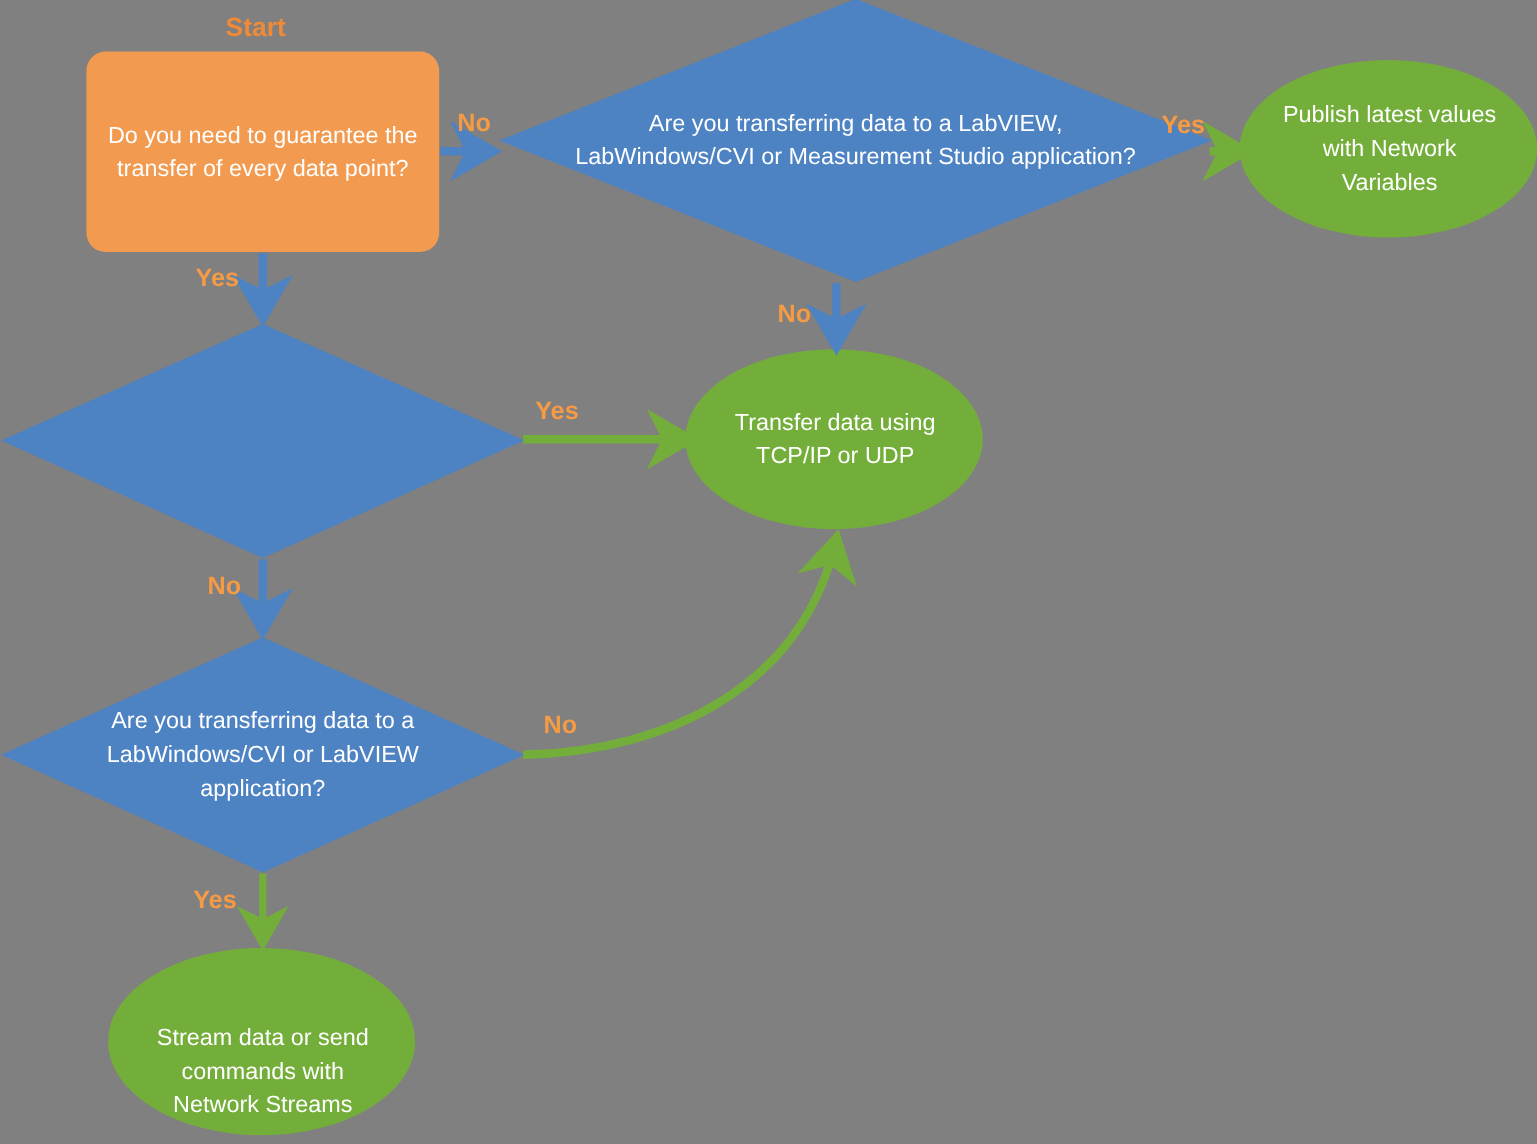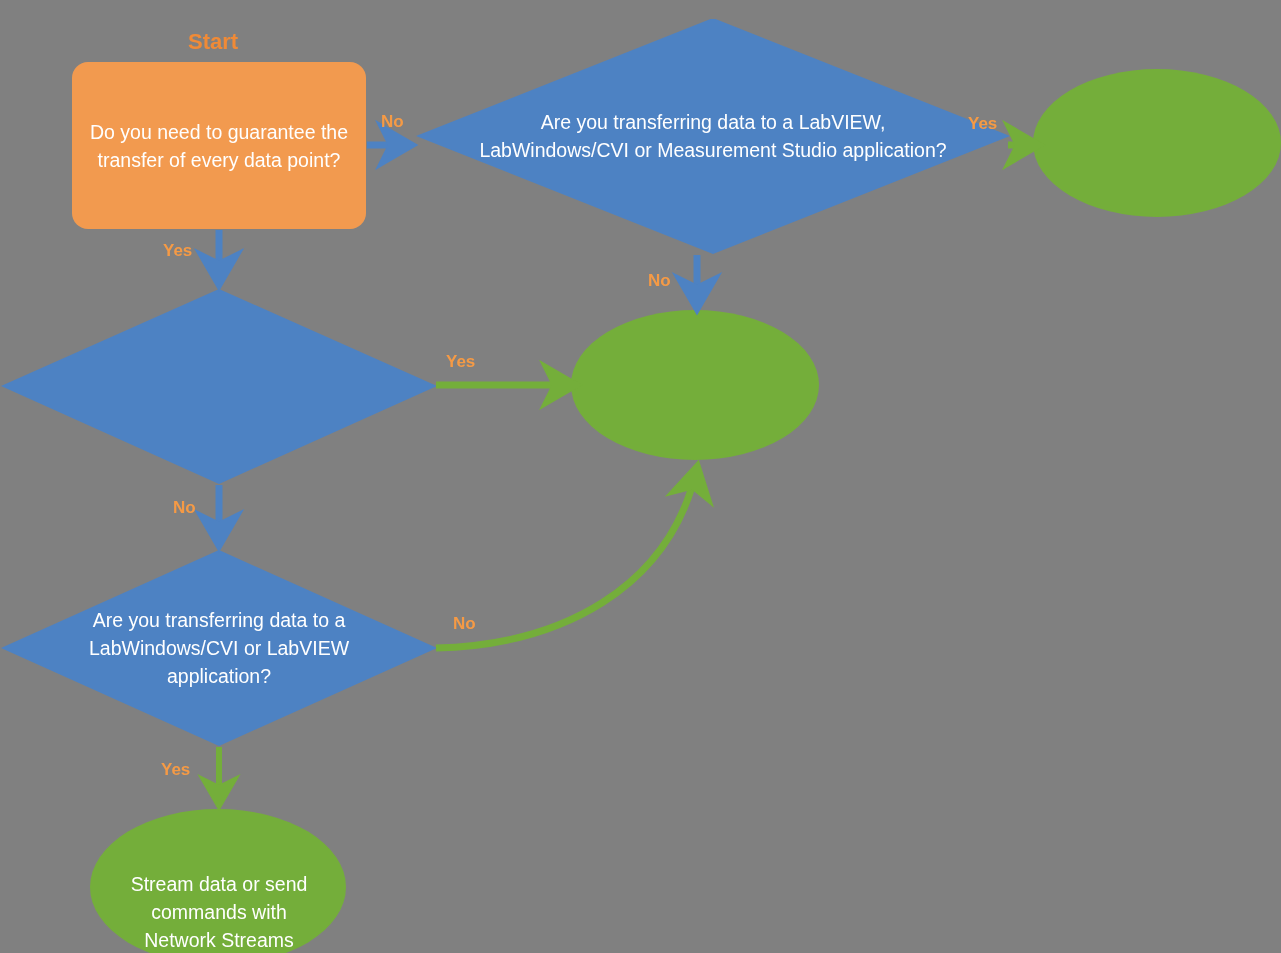--- a/index.html
+++ b/index.html
@@ -10,21 +10,20 @@
     width: 1281px;
     height: 953px;
     background: #808080;
     font-family: "Liberation Sans", sans-serif;
     overflow: hidden;
   }
   #flowchart {
     position: relative;
     width: 1281px;
     height: 904px;
-    margin-top: 19px;
   }
   #shape-layer, #arrow-layer {
     position: absolute;
     top: 0;
     left: 0;
     width: 1281px;
     height: 953px;
   }
   #arrow-layer { pointer-events: none; }
 
@@ -38,21 +37,21 @@
     font-size: 19.5px;
     line-height: 28px;
     font-family: "Liberation Sans", sans-serif;
     pointer-events: none;
   }
 
   .edge-label {
     position: absolute;
     color: #F59A45;
     font-weight: bold;
-    font-size: 17px;
+    font-size: 21px;
     line-height: 21px;
     font-family: "Liberation Sans", sans-serif;
     white-space: nowrap;
   }
 
   .chart-title {
     position: absolute;
     color: #F08A36;
     font-weight: bold;
     font-size: 22px;
@@ -108,22 +107,24 @@
 
     <line x1="219" y1="728" x2="219" y2="785" stroke="#74AE3A" stroke-width="6" marker-end="url(#ah-green)"></line>
   </svg>
 
   <div class="chart-title" style="left:188px; top:10px;">Start</div>
 
   <div class="node-text" style="left:76px; top:47px; width:286px; height:159px;">Do you need to guarantee the transfer of every data point?</div>
 
   <div class="node-text" style="left:478px; top:75px; width:470px; height:84px;">Are you transferring data to a LabVIEW, LabWindows/CVI or Measurement Studio application?</div>
 
+  <div class="node-text" style="left:1065px; top:66px; width:186px; height:116px;">Publish latest values with Network Variables</div>
 
 
+  <div class="node-text" style="left:601px; top:324px; width:190px; height:84px;">Transfer data using TCP/IP or UDP</div>
 
   <div class="node-text" style="left:62px; top:587px; width:314px; height:84px;">Are you transferring data to a LabWindows/CVI or LabVIEW application?</div>
 
   <div class="node-text" style="left:126px; top:836px; width:186px; height:114px;">Stream data or send commands with Network Streams</div>
 
   <div class="edge-label" style="left:381px; top:92px;">No</div>
 
   <div class="edge-label" style="left:163px; top:221px;">Yes</div>
 
   <div class="edge-label" style="left:968px; top:94px;">Yes</div>

